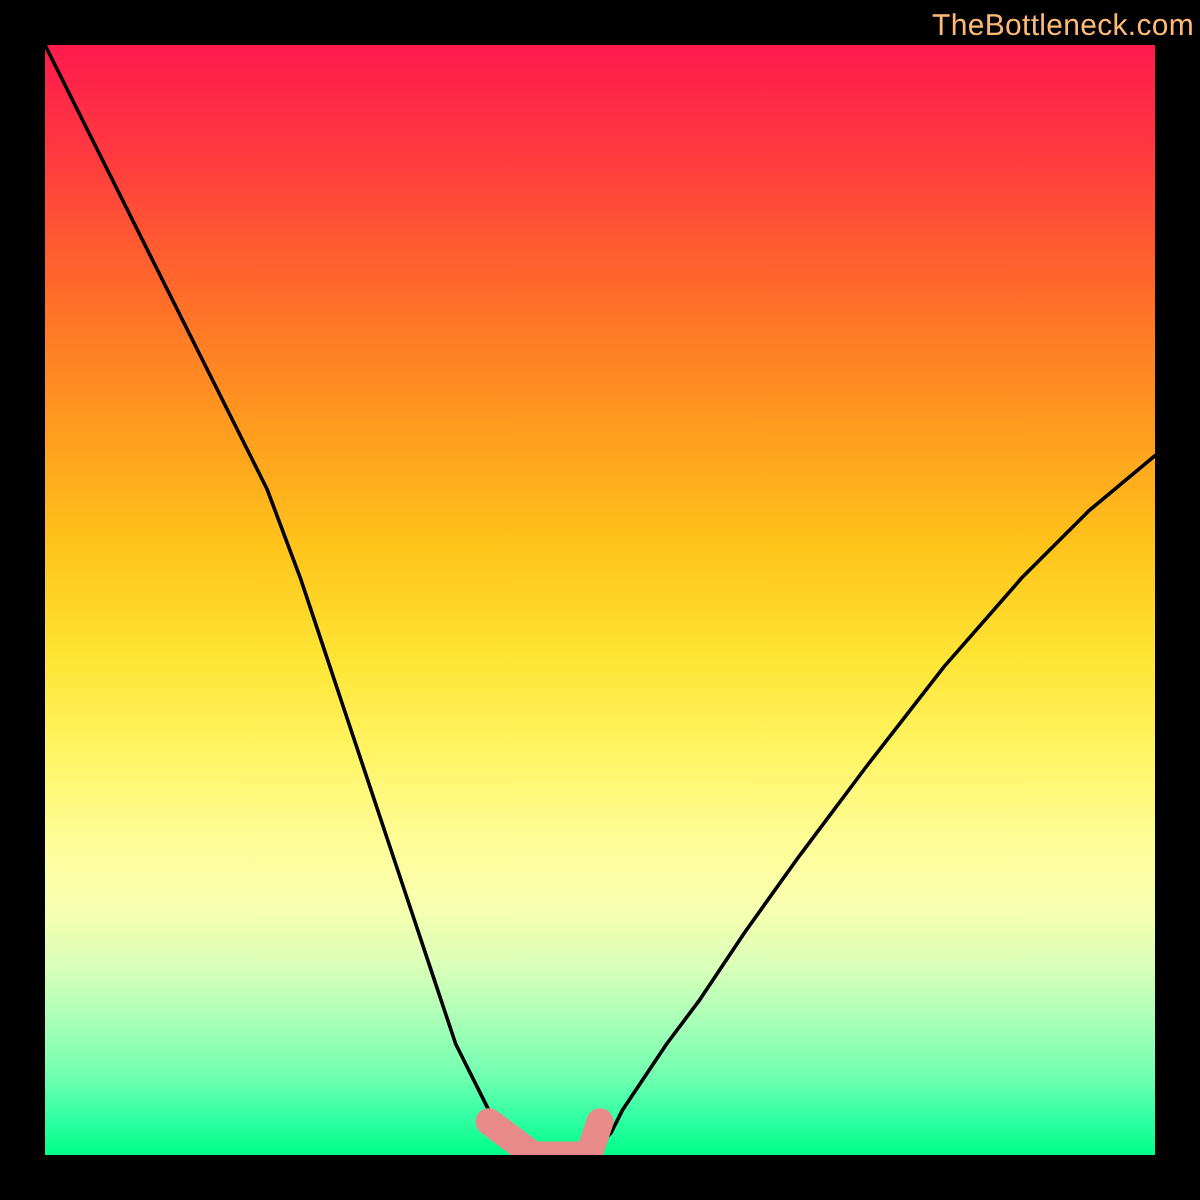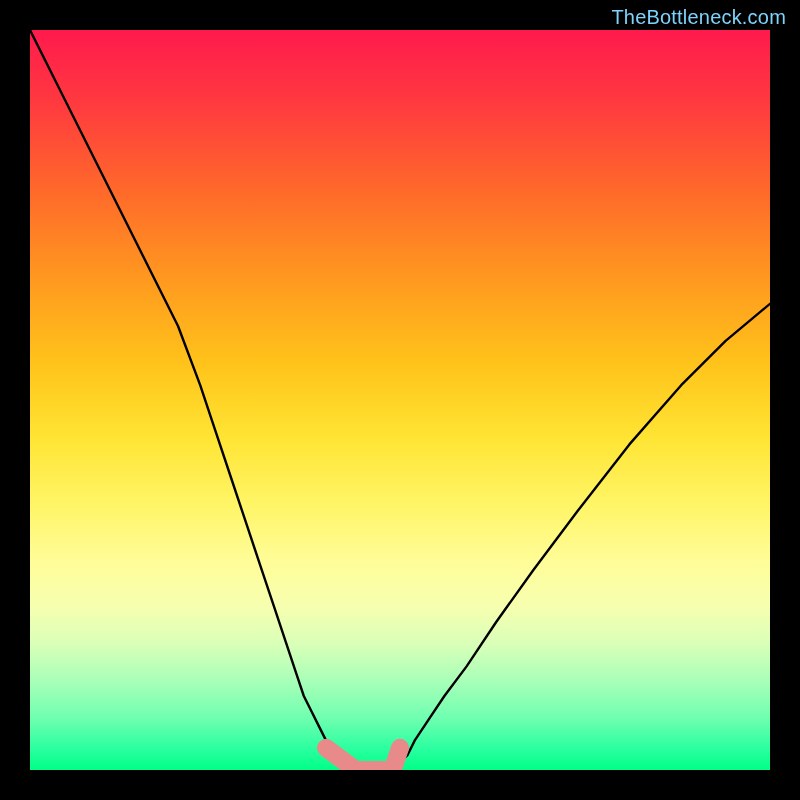--- a/index.html
+++ b/index.html
@@ -37,22 +37,22 @@
       #d9ffb8 83%,
       #a8ffb8 88%,
       #6fffb0 93%,
       #2cffa0 97%,
       #00ff88 100%
     );
   }
   .watermark {
     position: absolute;
     top: 6px;
-    right: 14px;
-    color: #7dd3fc;
+    right: 4px;
+    color: #fdba74;
     font-size: 20px;
     font-weight: 500;
     letter-spacing: 0.2px;
     user-select: none;
   }
   svg.overlay {
     position: absolute;
     left: 0;
     top: 0;
     width: 740px;

